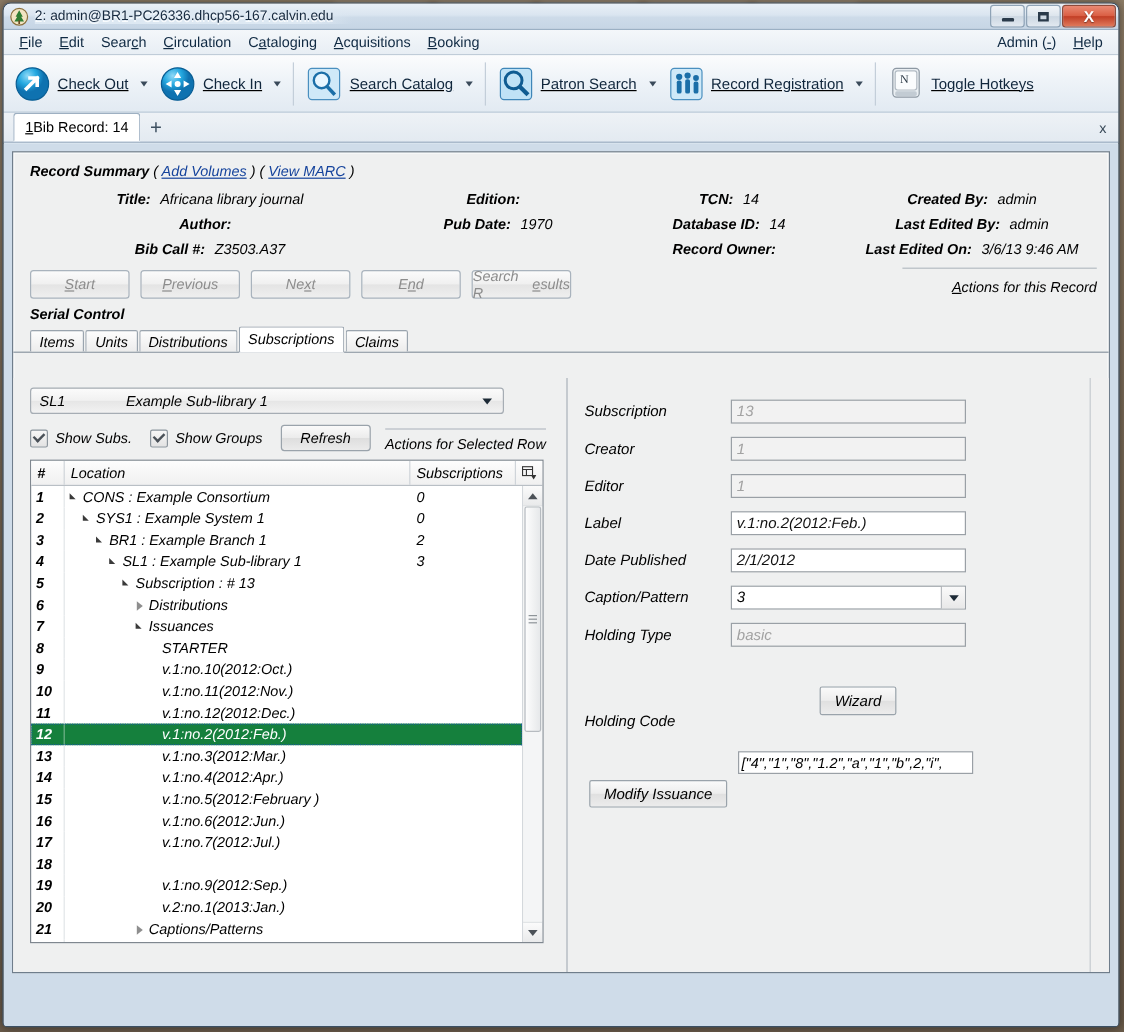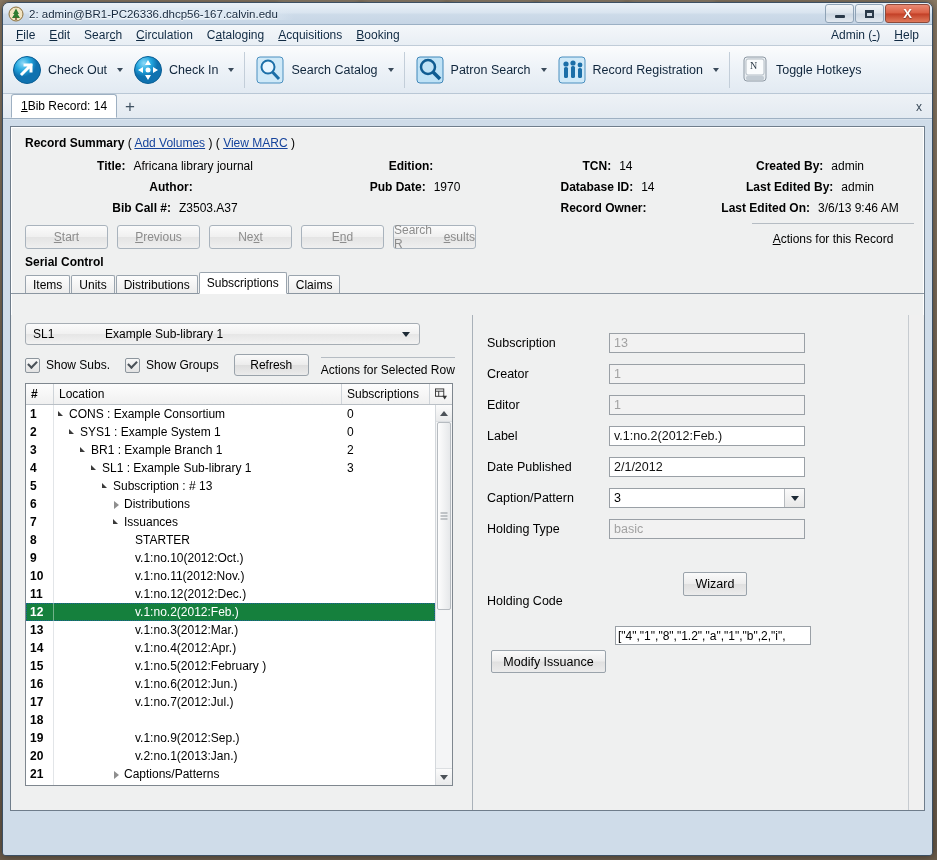--- a/index.html
+++ b/index.html
@@ -137,20 +137,21 @@
 
   
   #toolbar {
     height: 48px;
     background: linear-gradient(180deg,#fbfcfd 0%, #eef3f8 45%, #e2eaf2 100%);
     border-bottom: 1px solid #b9c7d5;
     display: flex;
     align-items: center;
     padding: 0 4px;
     box-sizing: border-box;
+    text-decoration: underline;
   }
   .tb-group { display: flex; align-items: center; height: 100%; }
   .tb-sep {
     width: 1px; height: 36px;
     background: #c3ced9;
     margin: 0 5px;
     flex: 0 0 auto;
   }
   .tb-btn {
     display: flex; align-items: center;
@@ -209,20 +210,21 @@
   }
 
   
   #content {
     position: absolute;
     left: 0; right: 0;
     top: 117px; bottom: 0;
     background: #cfdce9;
     padding: 6px 7px 5px 7px;
     box-sizing: border-box;
+    font-style: italic;
   }
   #panel {
     background: #eff0f0;
     border: 1px solid #6f7d8b;
     box-shadow: inset 0 0 0 1px #fff;
     box-sizing: border-box;
     height: 685px;
     position: relative;
     overflow: hidden;
   }
@@ -263,21 +265,21 @@
     box-sizing: border-box;
   }
   .nav-btn u { text-decoration: underline; }
   #actions-record {
     position: absolute;
     right: 10px; top: 4px;
     width: 162px;
     border-top: 1px solid #b5bcc3;
     padding-top: 8px;
     font-size: 12px;
-    text-align: center;
+    text-align: right;
   }
   #actions-record span { text-decoration: none; }
   #actions-record u { text-decoration: underline; }
 
   
   #serial-label {
     font-weight: bold;
     font-size: 12px;
     padding: 6px 0 2px 14px;
   }

